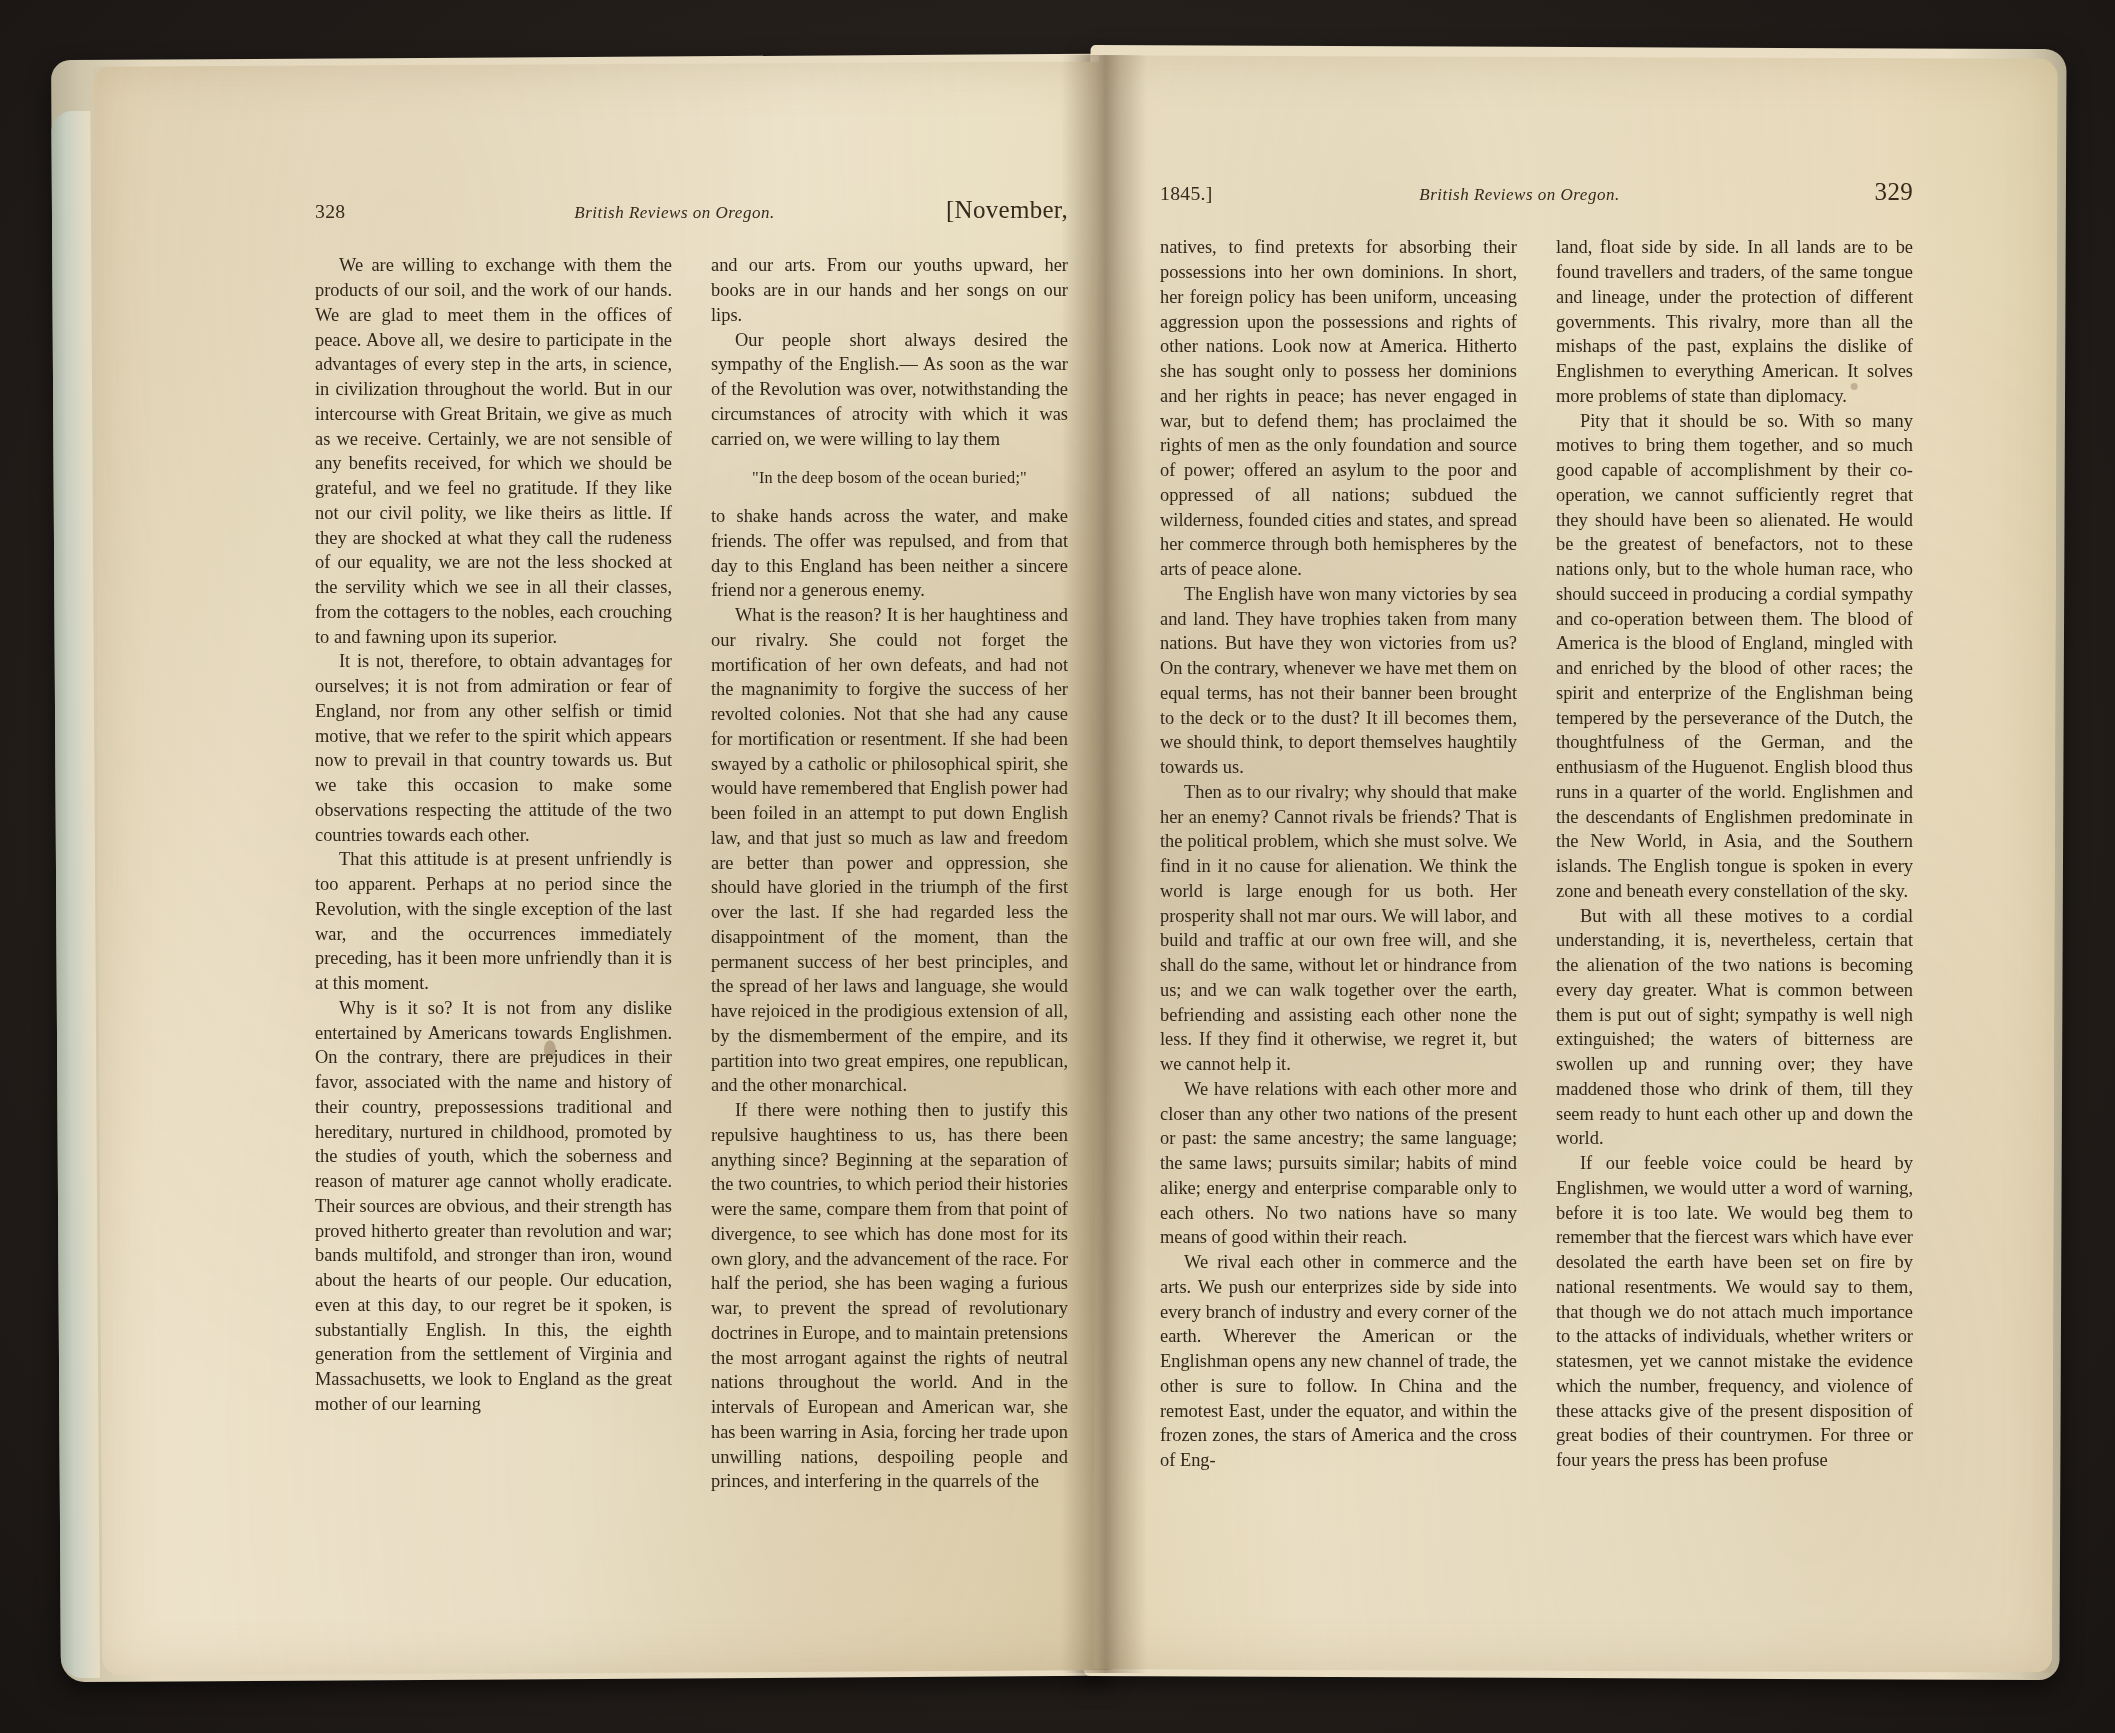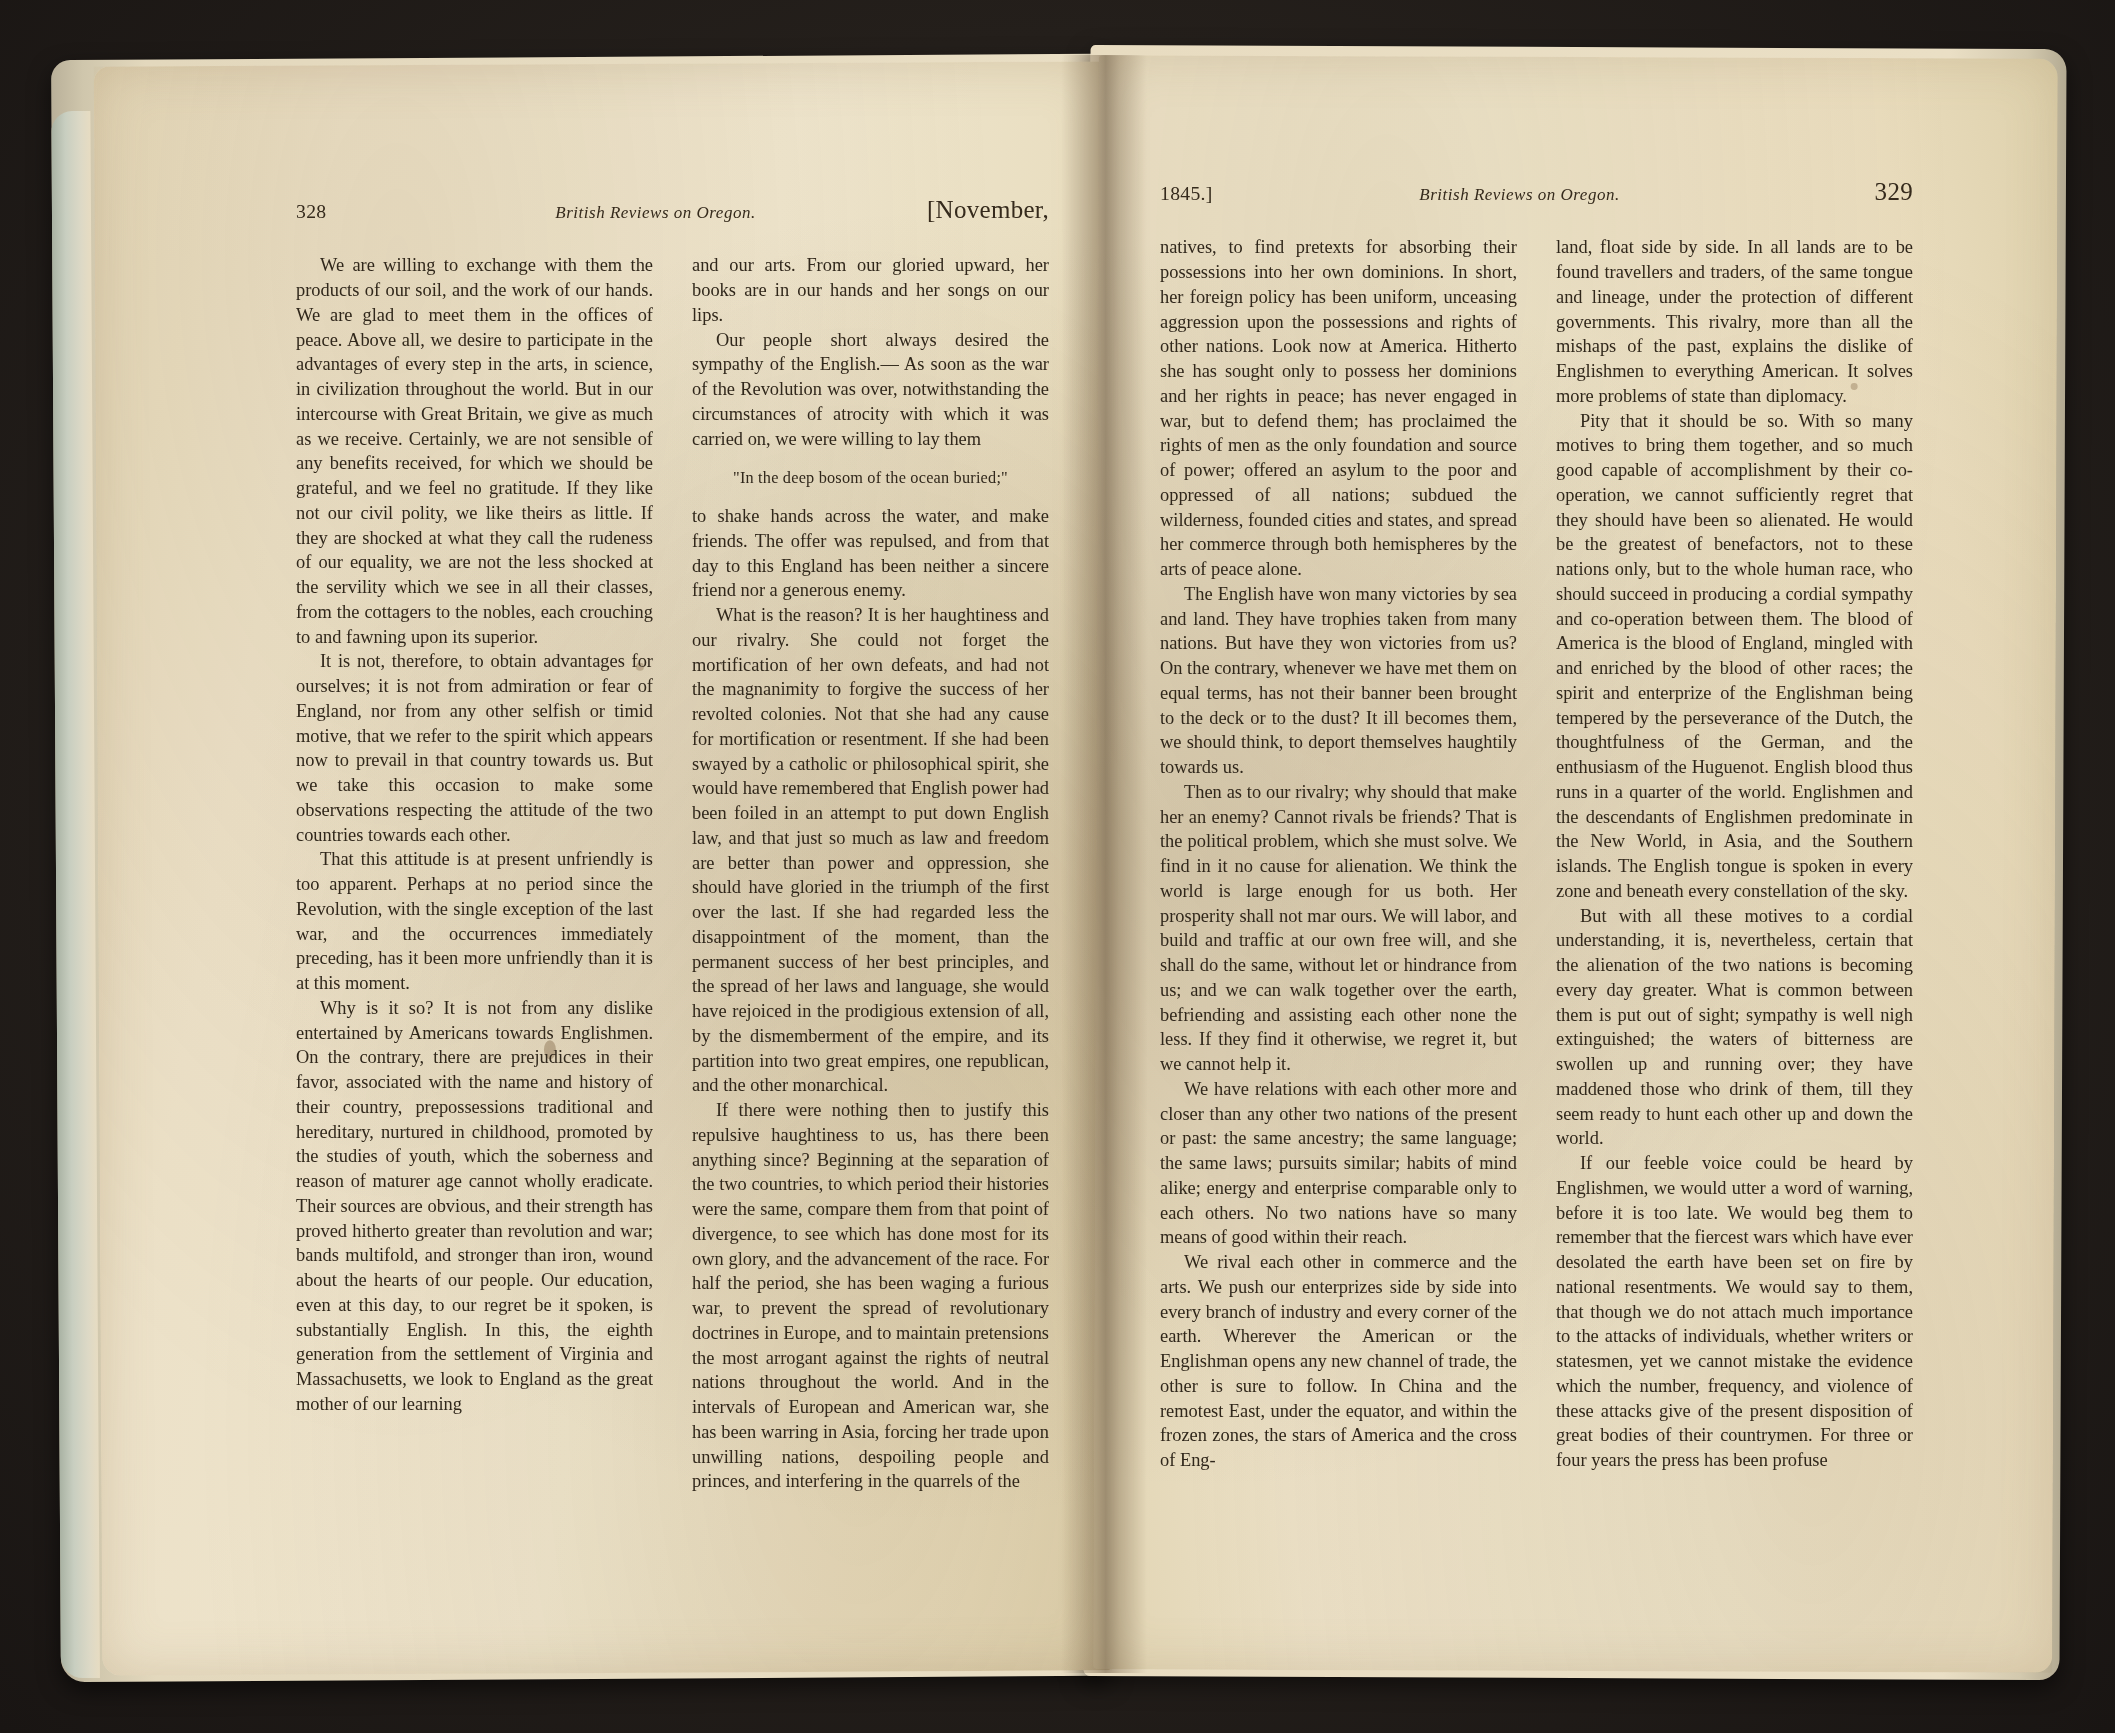--- a/index.html
+++ b/index.html
@@ -114,21 +114,21 @@
     position: absolute;
     border-radius: 50%;
     pointer-events: none;
   }
 
   
   .page {
     position: absolute;
     color: #2b2318;
   }
-  .page-left { left: 249px; top: 175px; width: 753px; }
+  .page-left { left: 268px; top: 175px; width: 753px; }
   .page-right { left: 1113px; top: 157px; width: 753px; }
 
   .running-head {
     display: flex;
     align-items: baseline;
     font-size: 20.5px;
     letter-spacing: 0.3px;
     margin-bottom: 29px;
     color: #352a1c;
   }
@@ -211,21 +211,21 @@
         <span class="rh-right">[November,</span>
       </div>
       <div class="columns">
         <div class="col">
           <p>We are willing to exchange with them the products of our soil, and the work of our hands. We are glad to meet them in the offices of peace. Above all, we desire to participate in the advantages of every step in the arts, in science, in civilization throughout the world. But in our intercourse with Great Britain, we give as much as we receive. Certainly, we are not sensible of any benefits received, for which we should be grateful, and we feel no gratitude. If they like not our civil polity, we like theirs as little. If they are shocked at what they call the rudeness of our equality, we are not the less shocked at the servility which we see in all their classes, from the cottagers to the nobles, each crouching to and fawning upon its superior.</p>
           <p>It is not, therefore, to obtain advantages for ourselves; it is not from admiration or fear of England, nor from any other selfish or timid motive, that we refer to the spirit which appears now to prevail in that country towards us. But we take this occasion to make some observations respecting the attitude of the two countries towards each other.</p>
           <p>That this attitude is at present unfriendly is too apparent. Perhaps at no period since the Revolution, with the single exception of the last war, and the occurrences immediately preceding, has it been more unfriendly than it is at this moment.</p>
           <p>Why is it so? It is not from any dislike entertained by Americans towards Englishmen. On the contrary, there are prejudices in their favor, associated with the name and history of their country, prepossessions traditional and hereditary, nurtured in childhood, promoted by the studies of youth, which the soberness and reason of maturer age cannot wholly eradicate. Their sources are obvious, and their strength has proved hitherto greater than revolution and war; bands multifold, and stronger than iron, wound about the hearts of our people. Our education, even at this day, to our regret be it spoken, is substantially English. In this, the eighth generation from the settlement of Virginia and Massachusetts, we look to England as the great mother of our learning</p>
         </div>
         <div class="col">
-          <p class="no-indent">and our arts. From our gloried upward, her books are in our hands and her songs on our lips.</p>
+          <p class="no-indent">and our arts. From our youths upward, her books are in our hands and her songs on our lips.</p>
           <p>Our people short always desired the sympathy of the English.— As soon as the war of the Revolution was over, notwithstanding the circumstances of atrocity with which it was carried on, we were willing to lay them</p>
           <p class="quote">"In the deep bosom of the ocean buried;"</p>
           <p class="no-indent">to shake hands across the water, and make friends. The offer was repulsed, and from that day to this England has been neither a sincere friend nor a generous enemy.</p>
           <p>What is the reason? It is her haughtiness and our rivalry. She could not forget the mortification of her own defeats, and had not the magnanimity to forgive the success of her revolted colonies. Not that she had any cause for mortification or resentment. If she had been swayed by a catholic or philosophical spirit, she would have remembered that English power had been foiled in an attempt to put down English law, and that just so much as law and freedom are better than power and oppression, she should have gloried in the triumph of the first over the last. If she had regarded less the disappointment of the moment, than the permanent success of her best principles, and the spread of her laws and language, she would have rejoiced in the prodigious extension of all, by the dismemberment of the empire, and its partition into two great empires, one republican, and the other monarchical.</p>
           <p>If there were nothing then to justify this repulsive haughtiness to us, has there been anything since? Beginning at the separation of the two countries, to which period their histories were the same, compare them from that point of divergence, to see which has done most for its own glory, and the advancement of the race. For half the period, she has been waging a furious war, to prevent the spread of revolutionary doctrines in Europe, and to maintain pretensions the most arrogant against the rights of neutral nations throughout the world. And in the intervals of European and American war, she has been warring in Asia, forcing her trade upon unwilling nations, despoiling people and princes, and interfering in the quarrels of the</p>
         </div>
       </div>
     </div>
 
     <div class="page page-right">

